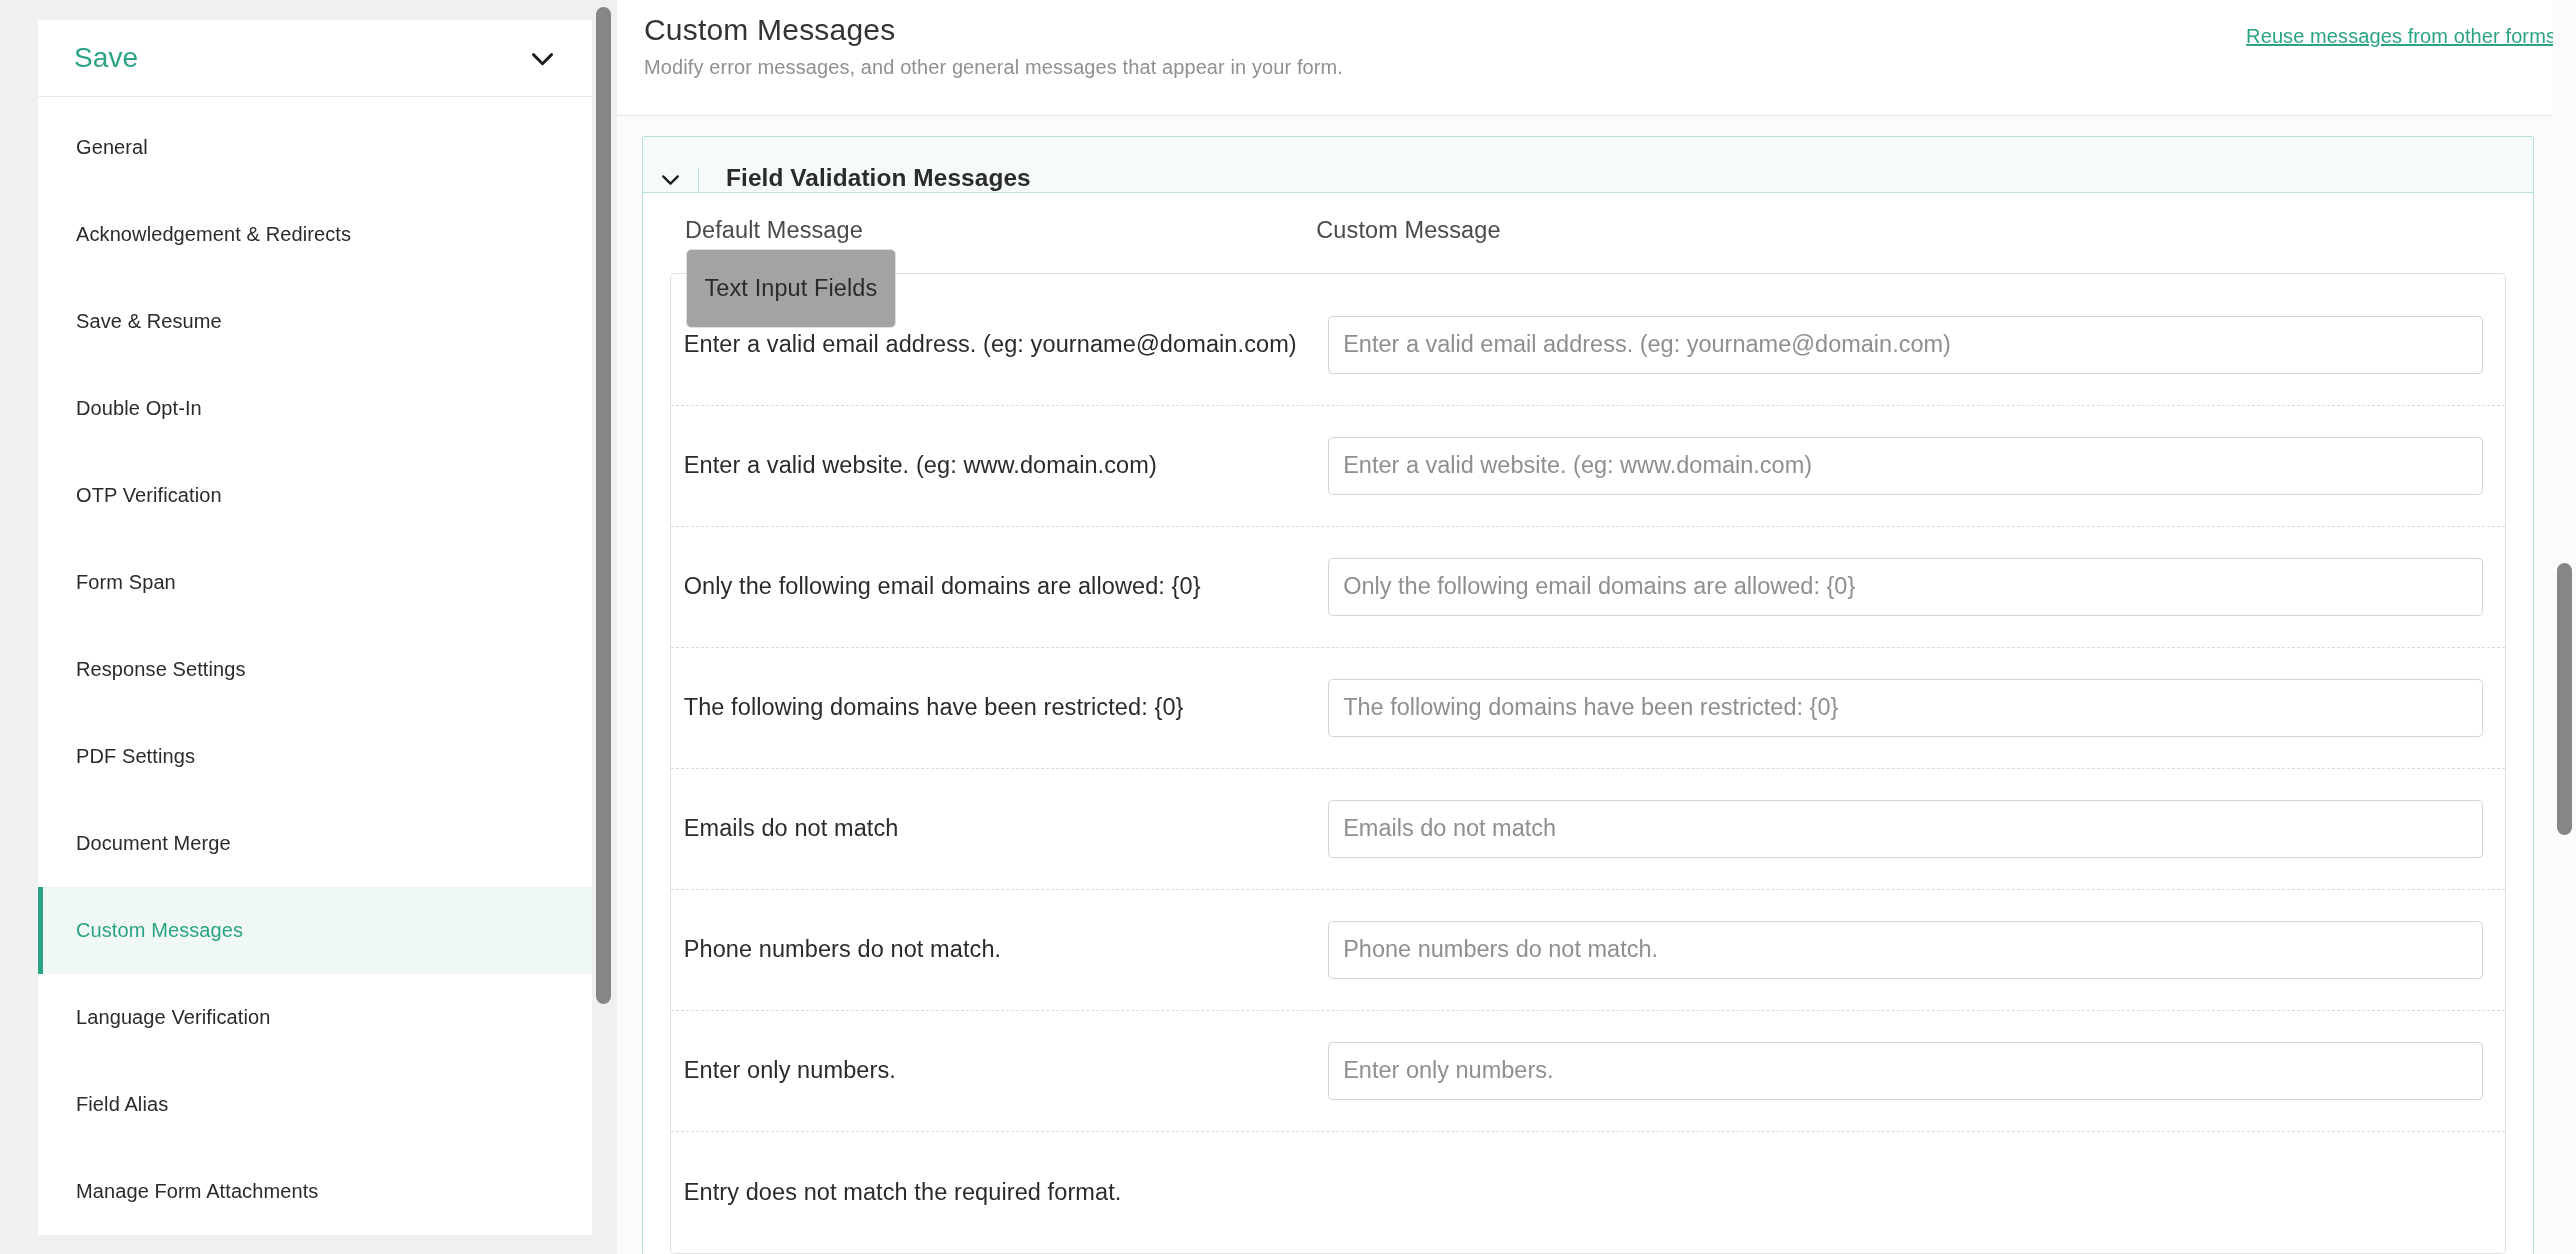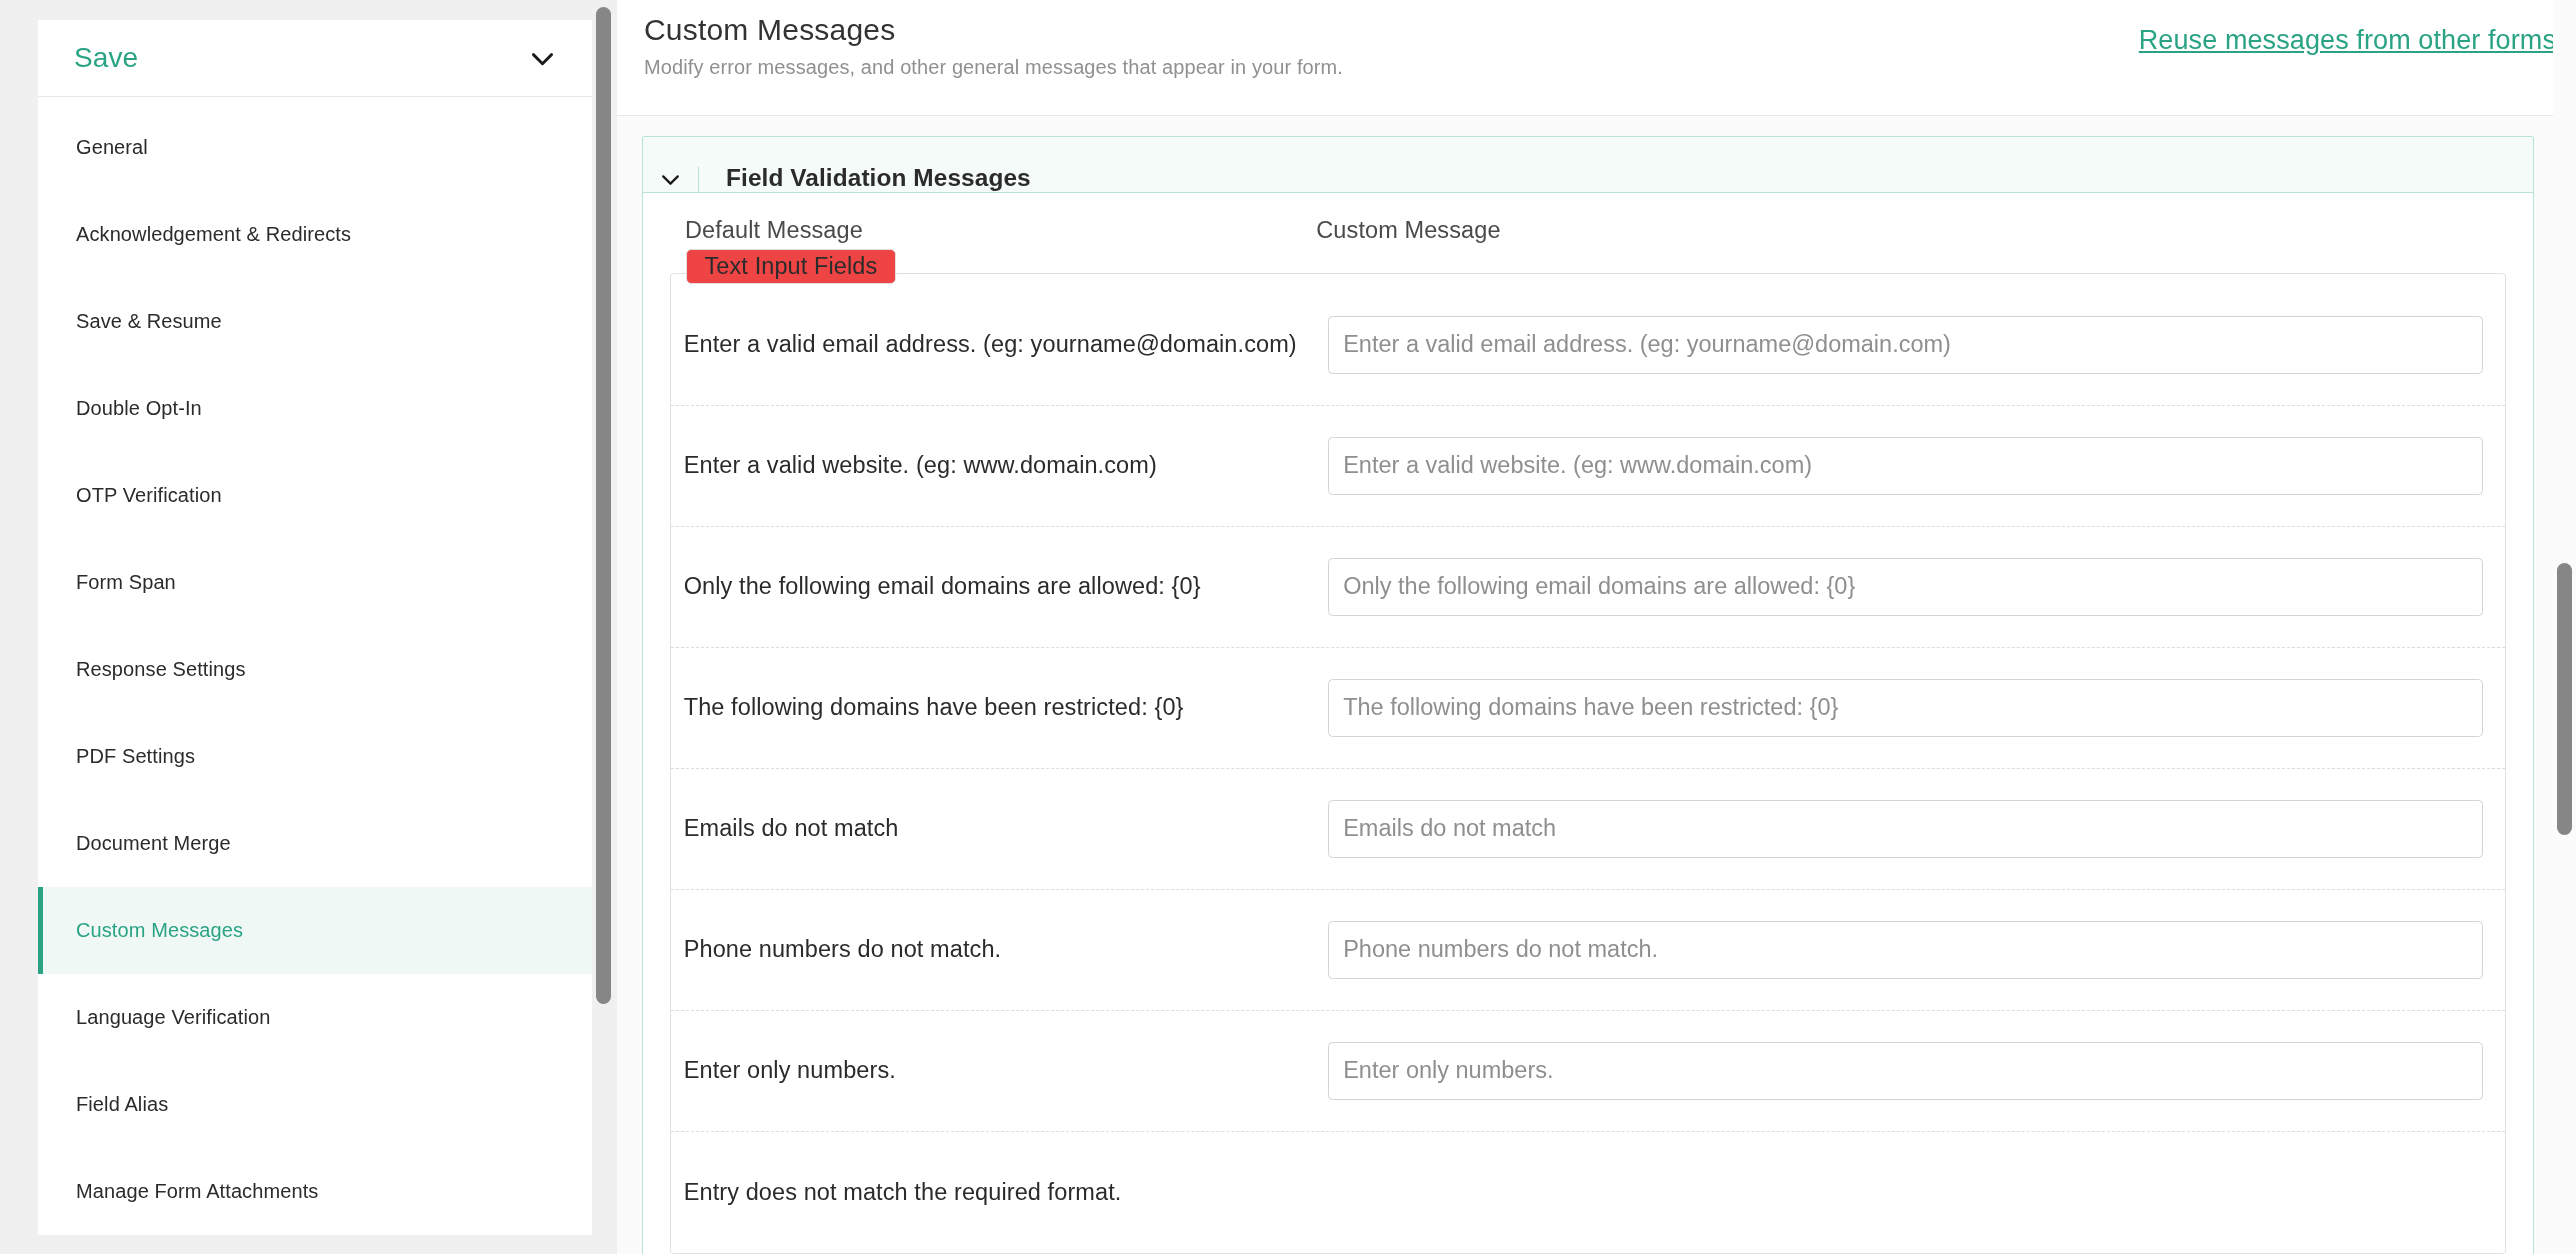--- a/index.html
+++ b/index.html
@@ -70,21 +70,21 @@
     position: relative;
     height: 116px;
     background: #ffffff;
     border-bottom: 0.9px solid #e6e6e6;
     padding: 12.7px 0 0 27px;
   }
   .main-title { font-size: 30px; color: #333333; font-weight: 400; letter-spacing:0.2px; }
   .main-sub { font-size: 20px; color: #909090; margin-top: 9px; letter-spacing:0.1px; }
   .reuse-link {
     position: absolute; right: 20px; top: 25px;
-    font-size: 27px; color: #2aa385; text-decoration: underline;
+    font-size: 20px; color: #2aa385; text-decoration: underline;
     cursor: pointer; letter-spacing:0.1px;
   }
 
   
   .card {
     position: absolute;
     left: 25px; top: 136px;
     width: 1892px;
     border: 1.8px solid #b9e3d5;
     background: #ffffff;
@@ -125,24 +125,24 @@
   .fieldset {
     position: relative;
     margin: 7.2px 27px 0 27px;
     border: 0.9px solid #e0e0e0;
     border-radius: 3.6px;
     padding-top: 11px;
   }
   .legend {
     position: absolute;
     top: -24.4px; left: 14.5px;
-    background: #ef4444;
+    background: #a3a3a3;
     border: 0.9px solid #e0e0e0;
     border-radius: 5.4px;
-    padding: 3px 18px;
+    padding: 25px 18px;
     font-size: 23.5px; color: #2b2b2b;
     letter-spacing: 0.1px;
   }
 
   .msg-row {
     display: flex; align-items: center;
     height: 121px;
     padding: 0 0 0 12.7px;
     border-bottom: 1.8px dashed #dcdcdc;
   }

